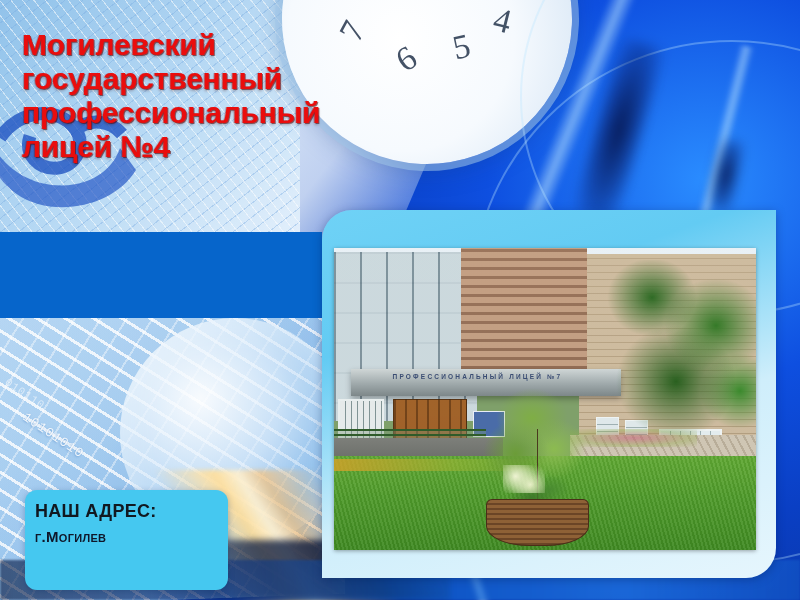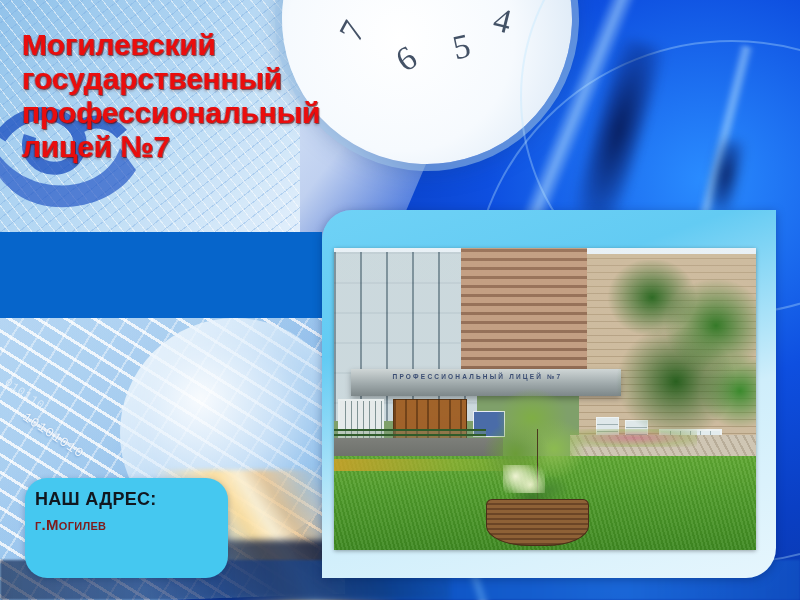--- a/index.html
+++ b/index.html
@@ -317,37 +317,37 @@
     text-shadow:
       1px 1px 0 rgba(90,0,0,0.55),
       -1px 0 0 rgba(120,0,0,0.25),
       0 2px 3px rgba(60,0,0,0.30);
     white-space: pre-line;
   }
 
   
   .addr-box {
     position: absolute;
-    left: 25px; top: 478px;
+    left: 25px; top: 490px;
     width: 203px; height: 100px;
     background: #45c8f0;
-    border-radius: 22px;
+    border-radius: 12px;
     box-shadow: 0 2px 6px rgba(5,40,90,0.30);
     padding: 8px 0 0 10px;
     box-sizing: border-box;
   }
   .addr-line1 {
     color: #111820;
     font-size: 18px;
     font-weight: bold;
     line-height: 26px;
     letter-spacing: 0.3px;
   }
   .addr-line2, .addr-line3 {
-    color: #7f1d1d;
+    color: #0f172a;
     font-size: 15px;
     font-weight: bold;
     line-height: 25px;
     font-variant: small-caps;
     letter-spacing: 0.3px;
   }
 </style>
 </head>
 <body>
 
@@ -387,21 +387,21 @@
 
   <div class="bg-layer bg-warm"></div>
   <div class="bg-layer bg-darkbot"></div>
   <div class="bg-layer bg-bottomstrip"></div>
 
   <div class="blue-band"></div>
 
   <div class="title">Могилевский
 государственный
 профессиональный
-лицей №7</div>
+лицей №4</div>
 
   <div class="photo-frame">
     <div class="photo">
       <div class="sky"></div>
       <div class="bld-right"></div>
       <div class="bld-left"></div>
       <div class="bld-mid"></div>
       <div class="canopy"></div>
       <div class="canopy-text">ПРОФЕССИОНАЛЬНЫЙ  ЛИЦЕЙ  №7</div>
       <div class="win-left"></div>

